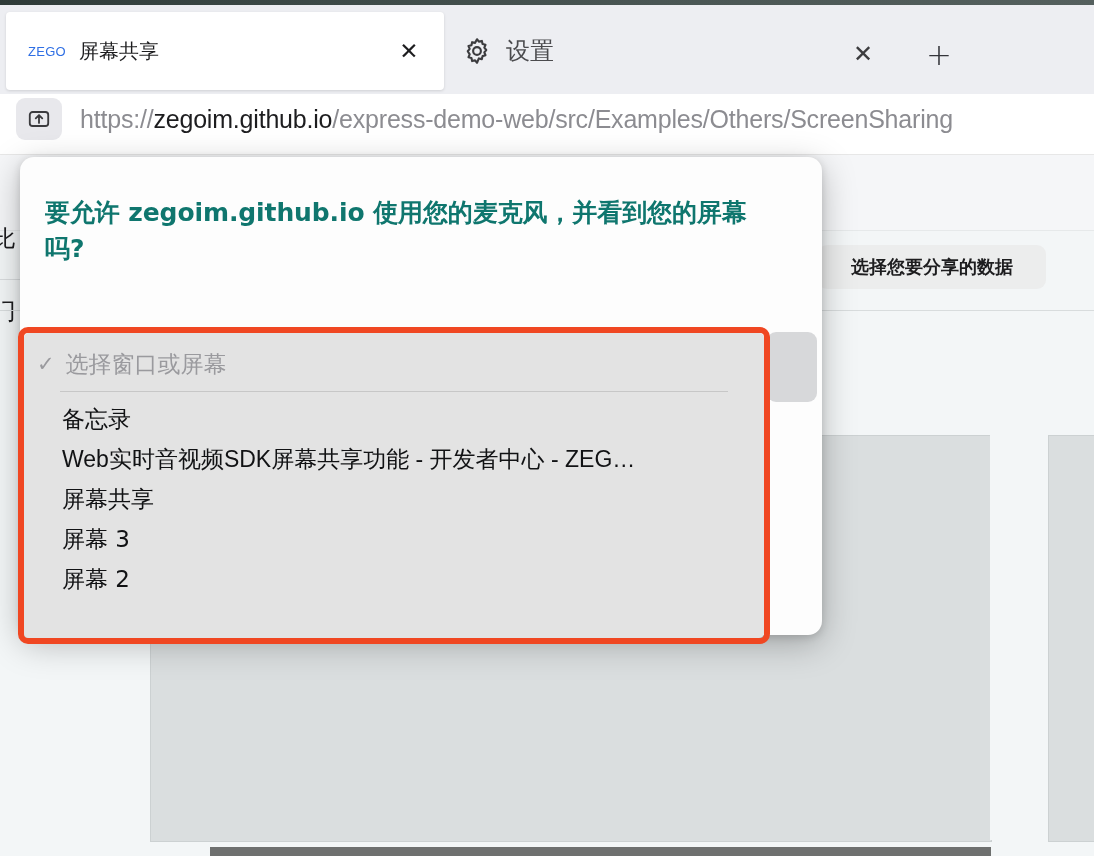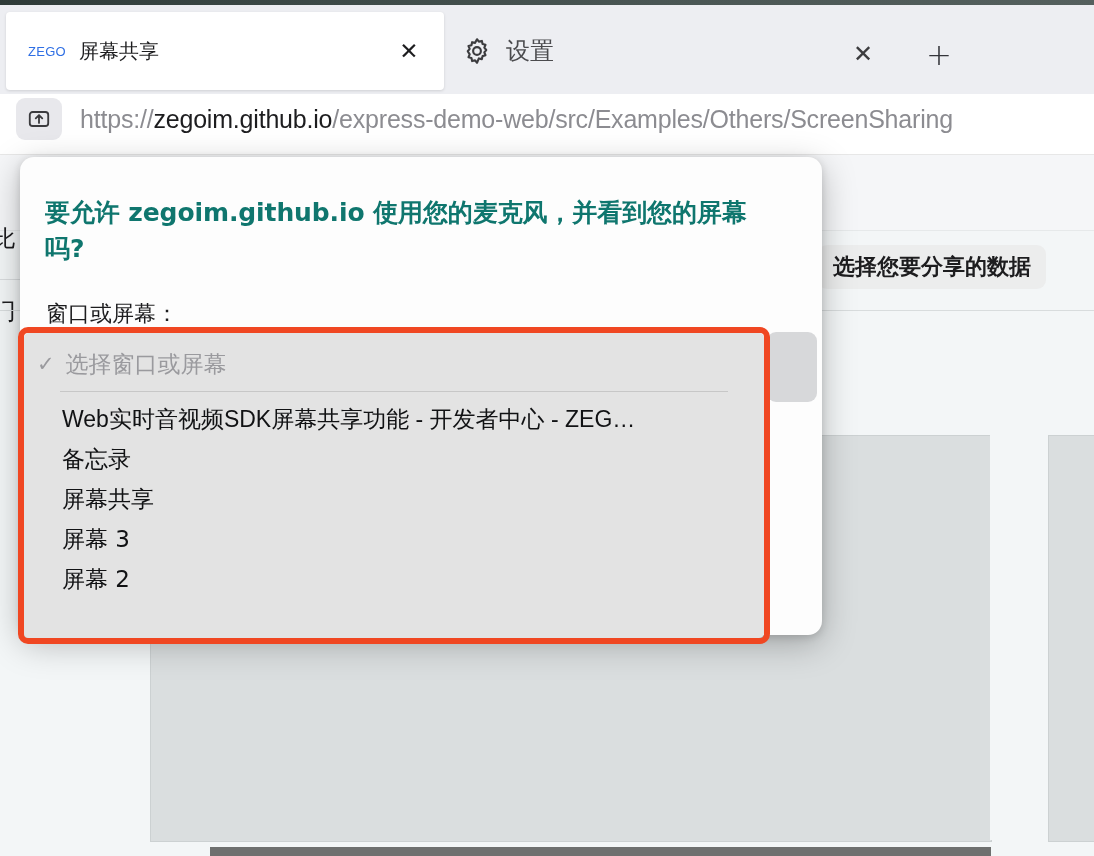--- a/index.html
+++ b/index.html
@@ -99,21 +99,21 @@
     position:absolute;left:-8px;top:140px;font-size:24px;color:#1d1d1f;
     font-family:"DejaVu Sans",sans-serif;
   }
   .leftcol-rule{
     position:absolute;left:0;top:124px;width:30px;height:1px;background:#d9dcde;
   }
   .share-data-btn{
     position:absolute;left:818px;top:90px;width:228px;height:44px;
     background:#eceded;border-radius:9px;
     display:flex;align-items:center;justify-content:center;
-    font-size:22px;color:#1d1d1f;cursor:pointer;
+    font-size:18px;color:#1d1d1f;cursor:pointer;
     font-family:"DejaVu Sans",sans-serif;font-weight:700;
   }
   .page-divider{
     position:absolute;left:0;top:155px;width:1094px;height:1px;background:#d8dcdd;
   }
   
   .vid-panel{
     position:absolute;background:#dadedf;border:1px solid #ccd1d2;
   }
   .vid-a{left:150px;top:280px;width:840px;height:405px;}
@@ -228,33 +228,32 @@
   <div class="vid-panel vid-b"></div>
 
   <div class="ctrl-strip">
     
     
   </div>
 </div>
 
 <div class="perm-dialog">
   <div class="perm-title">要允许 zegoim.github.io 使用您的麦克风，并看到您的屏幕吗?</div>
-  <div class="perm-sublabel">窗口或屏幕：</div>
 </div>
 
 <div class="ghost-btn"></div>
 
 <div class="redbox"></div>
 
 <div class="dropdown">
   <div class="dd-placeholder">
     <span class="dd-check">✓</span>
     <span>选择窗口或屏幕</span>
   </div>
   <div class="dd-sep"></div>
   <div class="dd-list" id="dd-list">
+      <div class="dd-item">备忘录</div>
       <div class="dd-item latin">Web实时音视频SDK屏幕共享功能 - 开发者中心 - ZEG…</div>
-      <div class="dd-item">备忘录</div>
       <div class="dd-item">屏幕共享</div>
       <div class="dd-item">屏幕 3</div>
       <div class="dd-item">屏幕 2</div>
     </div>
 </div>
 
 </body></html>

